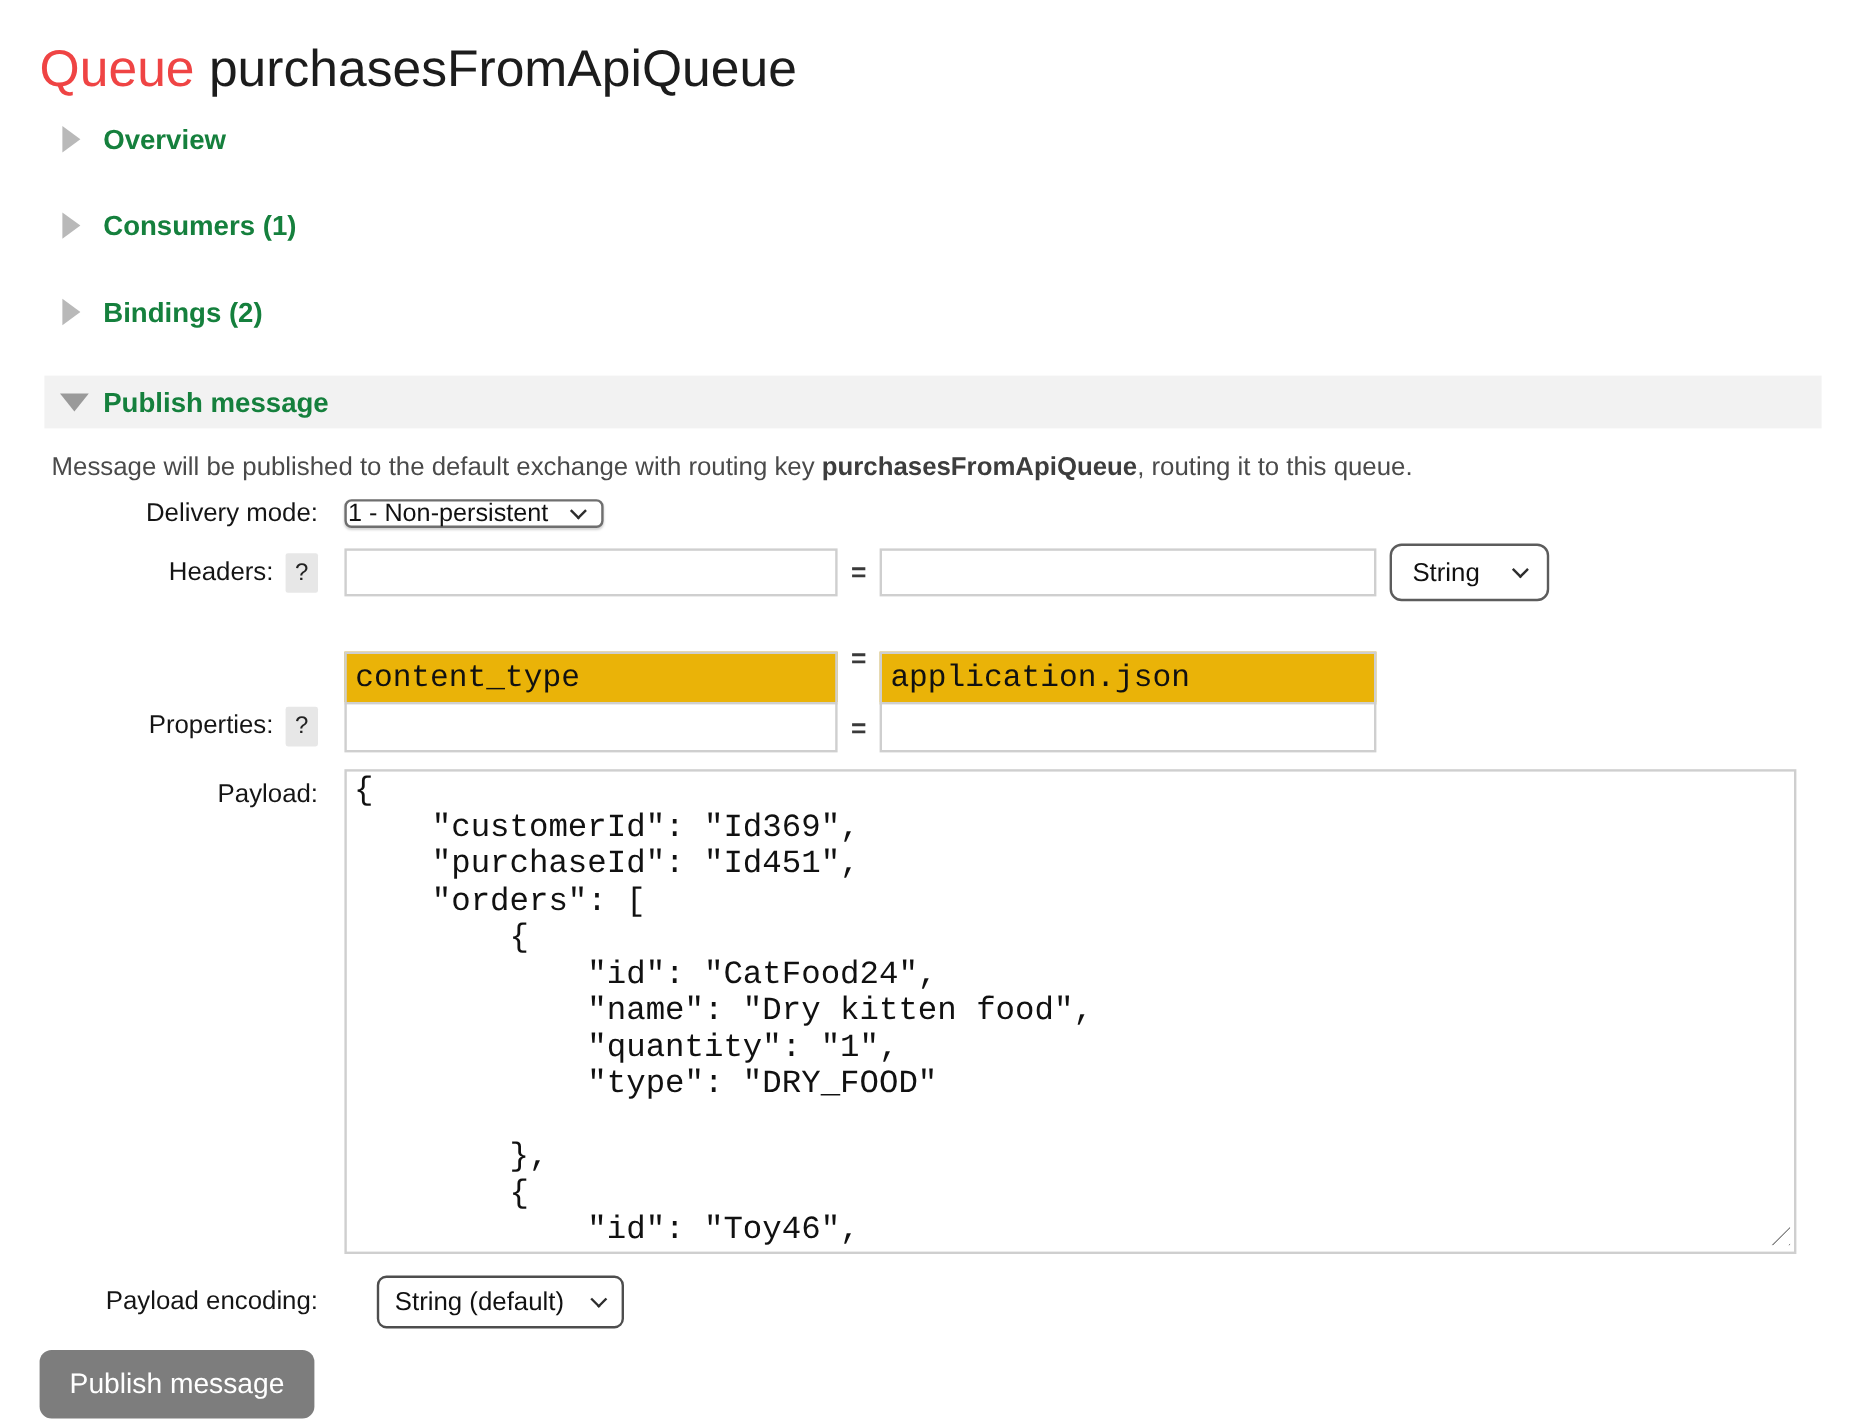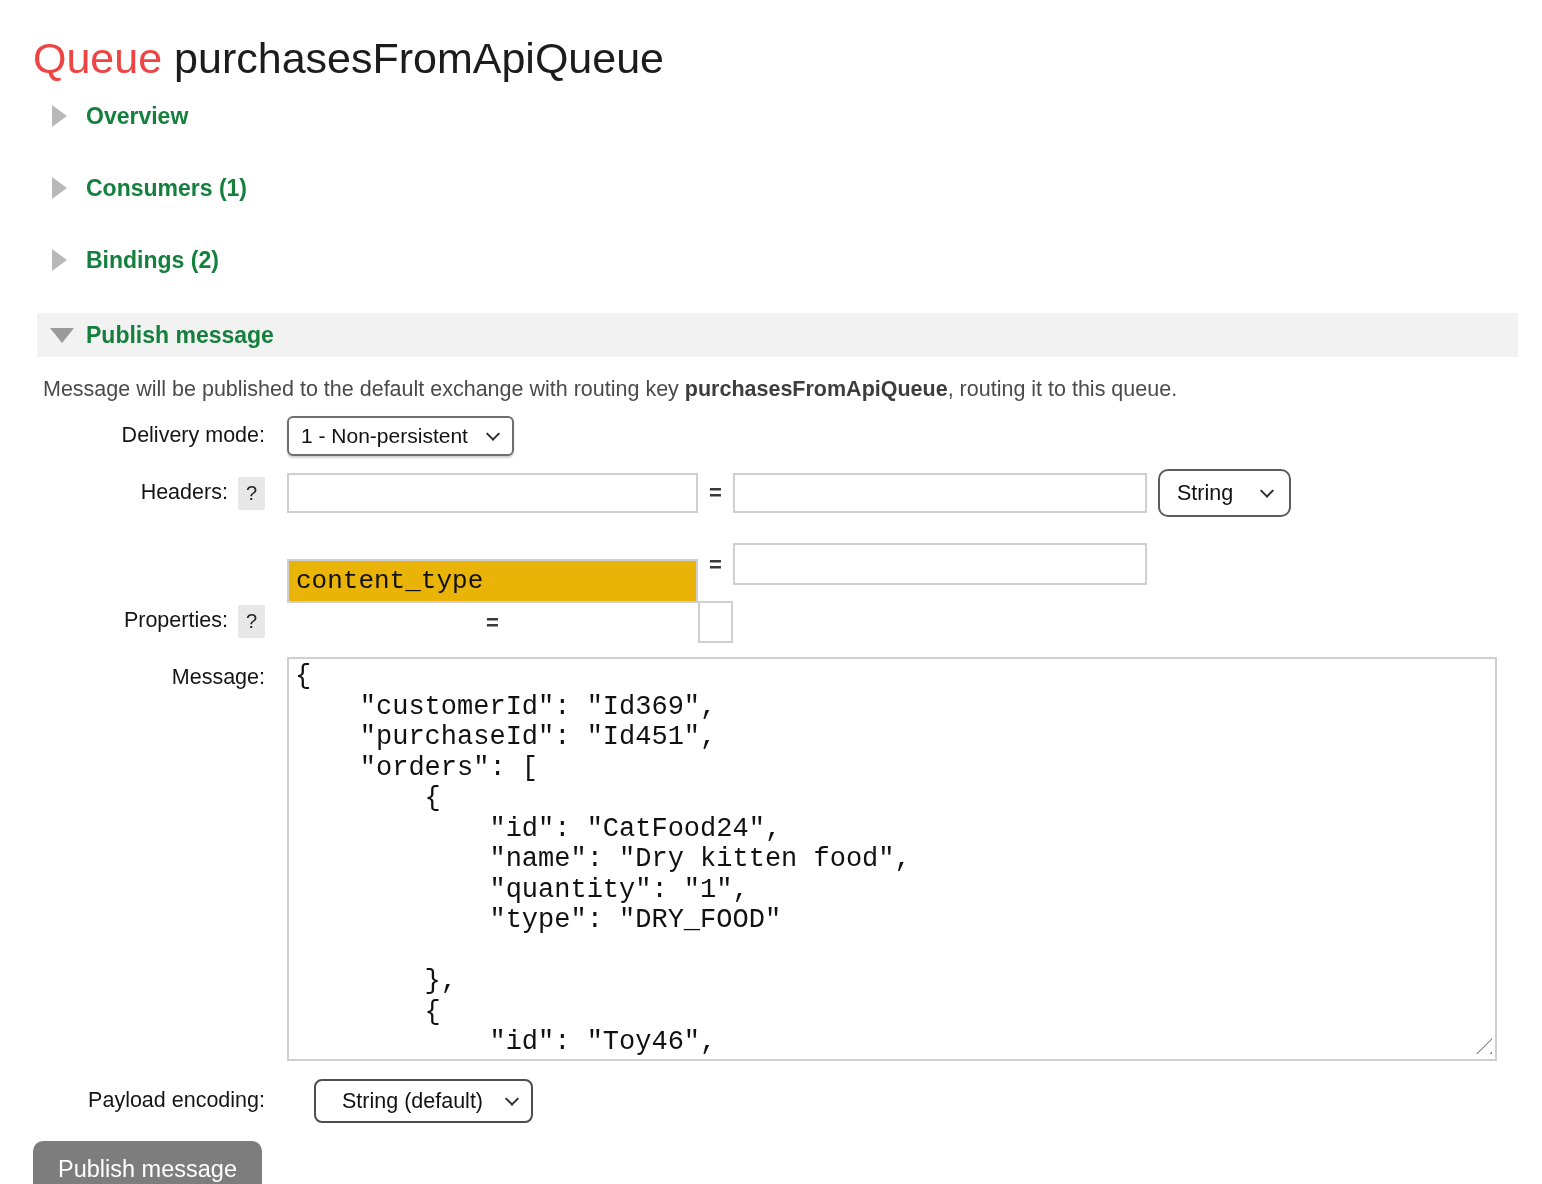--- a/index.html
+++ b/index.html
@@ -66,24 +66,24 @@
     position:relative; display:inline-flex; align-items:center;
     background:#fff; border:2px solid #757575; color:#111; cursor:pointer;
     font-size:21px; white-space:nowrap;
   }
   .select .chev {
     position:absolute; right:14px; top:50%;
     width:10px; height:10px;
     border-right:2.5px solid #2d2d2d; border-bottom:2.5px solid #2d2d2d;
     transform:translateY(-72%) rotate(45deg);
   }
-  .select-delivery { height:40px; border-radius:6px; padding:0 44px 0 12px; border-color:#6f6f6f; box-shadow:0 1.5px 2px rgba(0,0,0,0.18);justify-content:center; }
+  .select-delivery { height:24px; border-radius:6px; padding:0 44px 0 1px; border-color:#6f6f6f; box-shadow:0 1.5px 2px rgba(0,0,0,0.18);justify-content:center; }
   .select-type     { height:48px; border-radius:10px; padding:0 56px 0 17px; font-size:21.5px; border-color:#5c5c5c; margin-left:11px; }
   .select-type .chev { right:17px; }
-  .select-encoding { height:44px; border-radius:8px; padding:0 48px 0 26px; font-size:21.5px; border-color:#4e4e4e; }
+  .select-encoding { height:44px; border-radius:8px; padding:0 48px 0 13px; font-size:21.5px; border-color:#4e4e4e; }
 
   .kv-input {
     width:411px; height:40px; flex:none;
     border:2px solid #cfcfcf; background:#fff; color:#111;
     font-family:"Liberation Mono", monospace; font-size:26px;
     padding:0 7px; outline:none;
   }
   .kv-input.val { width:414px; }
   .kv-input.hl  { background:#eab308;margin-top:32px; }
   .eq { width:35px; flex:none; text-align:center; font-size:22px; font-weight:700; color:#3a3a3a; }
@@ -169,28 +169,29 @@
   </div>
 
   <div class="form-row row-props">
     <div class="form-label">
       <span>Properties:</span>
       <span class="help-badge">?</span>
     </div>
     <div class="props-grid">
       <input class="kv-input hl" type="text" value="content_type" style="">
       <span class="eq">=</span>
+      <input class="kv-input hl val" type="text" value="application.json" style="">
       <input class="kv-input r2" type="text" value="" style="">
       <span class="eq">=</span>
       <input class="kv-input r2 val" type="text" value="" style="">
     </div>
   </div>
 
   <div class="form-row row-payload">
-    <div class="form-label">Message:</div>
+    <div class="form-label">Payload:</div>
     <div class="ta-wrap">
       <textarea class="payload" spellcheck="false" style="">{
     "customerId": "Id369",
     "purchaseId": "Id451",
     "orders": [
         {
             "id": "CatFood24",
             "name": "Dry kitten food",
             "quantity": "1",
             "type": "DRY_FOOD"

